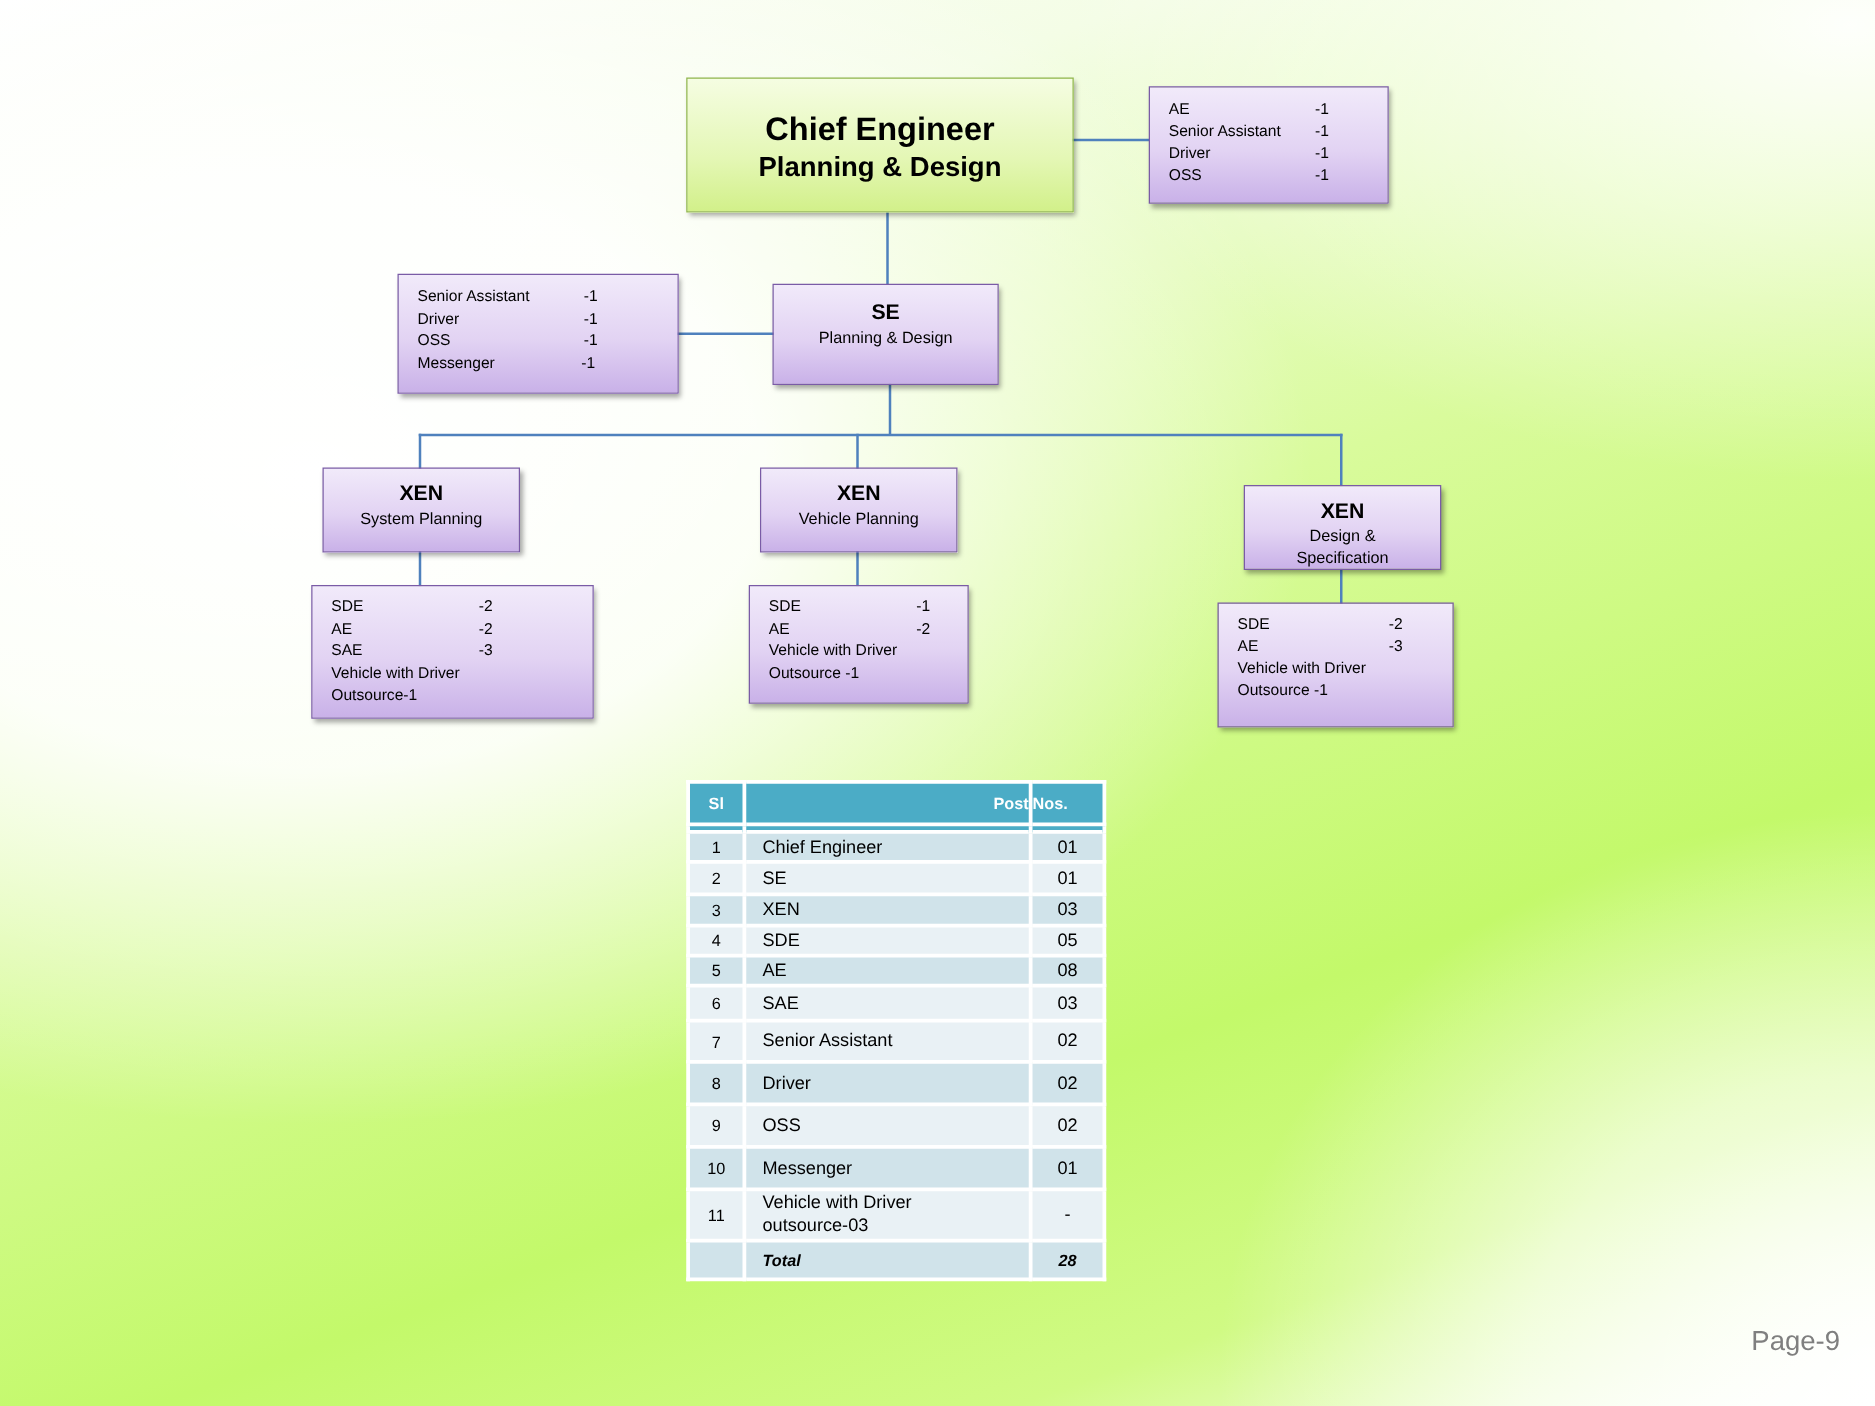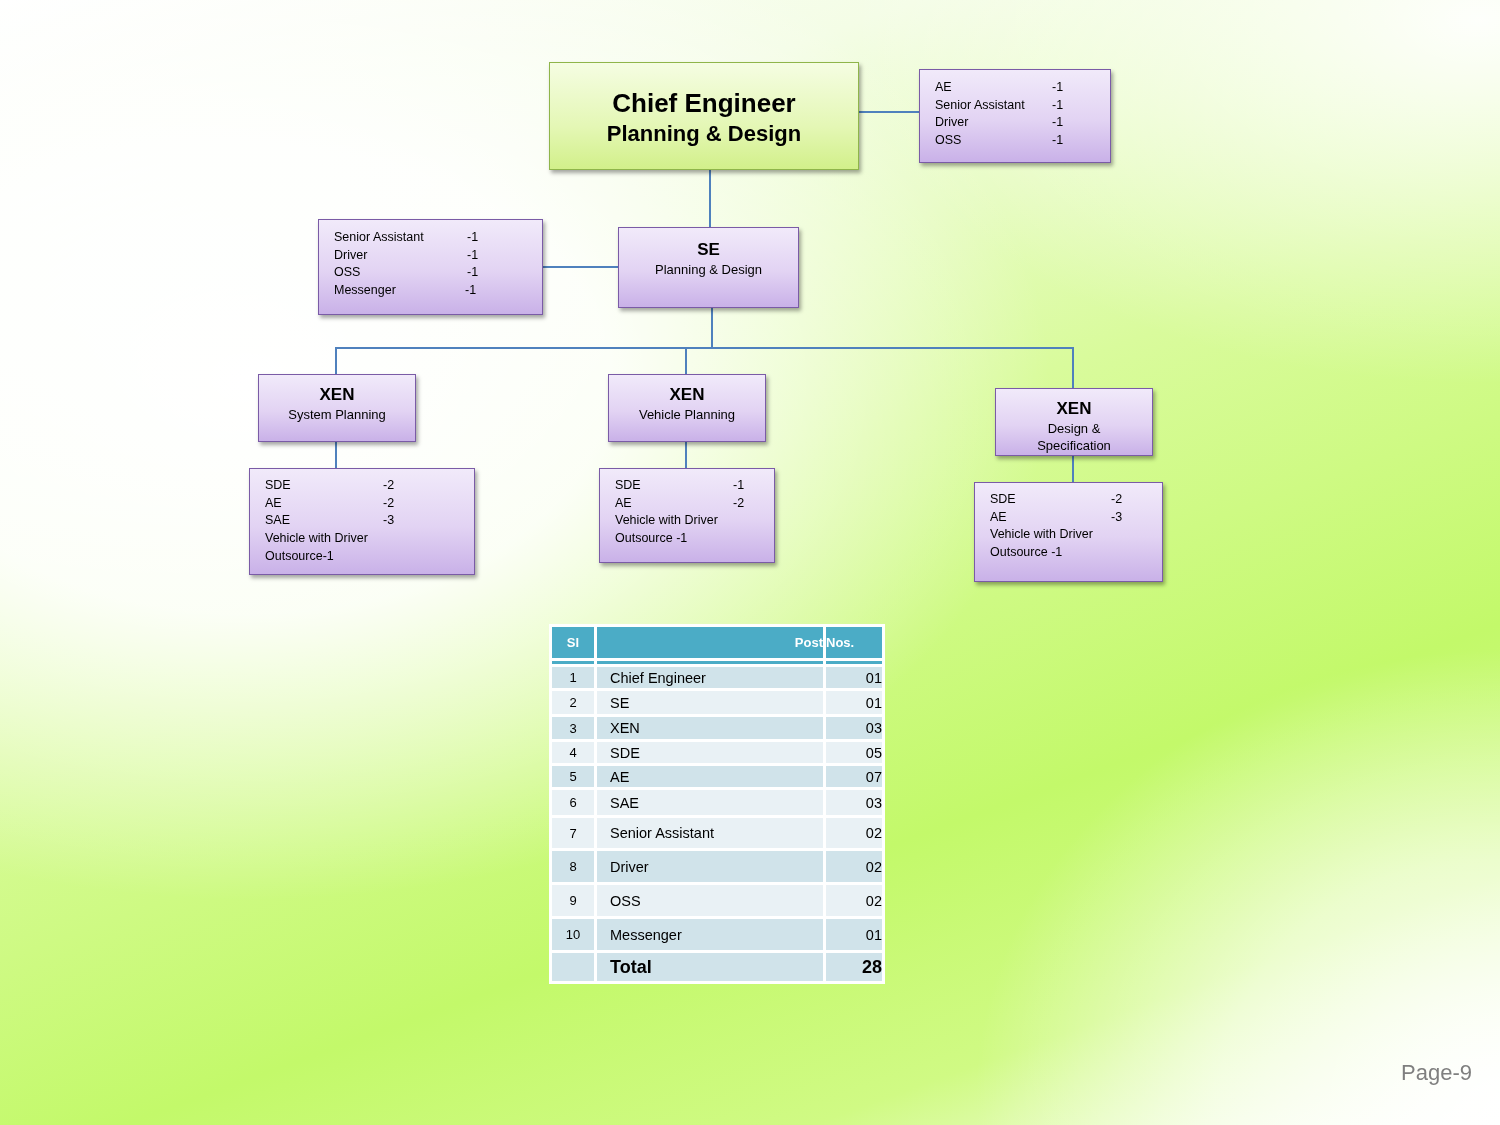--- a/index.html
+++ b/index.html
@@ -36,28 +36,28 @@
   table.summary {
     position:absolute; left:549px; top:624px; width:336px;
     border-collapse:collapse; font-size:14.5px;
   }
   table.summary td, table.summary th { border:3px solid #ffffff; padding:0; }
   table.summary th {
     background:#4bacc6; color:#fff; font-size:13px; font-weight:bold; height:31px; text-align:left;
   }
   table.summary td.sl { width:42px; text-align:center; font-size:13px; }
   table.summary td.post { padding-left:13px; }
-  table.summary td.nos { width:56px; text-align:right; }
+  table.summary td.nos { width:56px; text-align:center; }
   table.summary th.sl-h { text-align:center; width:42px; }
   table.summary th.post-h { padding-left:13px;text-align:right; }
   table.summary th.nos-h { text-align:left; }
   table.summary tr.odd td { background:#d0e3ea; }
   table.summary tr.even td { background:#e9f1f5; }
   table.summary tr.sep td { height:3px; background:#4bacc6; border-top:0; border-bottom:0; }
-  table.summary tr.total td { font-weight:bold; font-size:18px; }
+  table.summary tr.total td { font-weight:bold; font-size:13px;font-style:italic; }
   .page-num {
     position:absolute; right:28px; top:1060px; font-size:22px; color:#7f7f7f;
   }
 </style>
 </head>
 <body>
 
 <div class="diagram">
 
   <div class="line" style="left:858px; top:111px; width:62px; height:2px;"></div>
@@ -162,21 +162,21 @@
         <td class="nos">03</td>
       </tr>
     <tr class="even" style="height:24px">
         <td class="sl">4</td>
         <td class="post">SDE</td>
         <td class="nos">05</td>
       </tr>
     <tr class="odd" style="height:24px">
         <td class="sl">5</td>
         <td class="post">AE</td>
-        <td class="nos">07</td>
+        <td class="nos">08</td>
       </tr>
     <tr class="even" style="height:28px">
         <td class="sl">6</td>
         <td class="post">SAE</td>
         <td class="nos">03</td>
       </tr>
     <tr class="even" style="height:33px">
         <td class="sl">7</td>
         <td class="post">Senior Assistant</td>
         <td class="nos">02</td>
@@ -189,20 +189,28 @@
     <tr class="even" style="height:34px">
         <td class="sl">9</td>
         <td class="post">OSS</td>
         <td class="nos">02</td>
       </tr>
     <tr class="odd" style="height:34px">
         <td class="sl">10</td>
         <td class="post">Messenger</td>
         <td class="nos">01</td>
       </tr>
+    <tr class="even" style="height:41px">
+      <td class="sl">11</td>
+      <td class="post" style="line-height:19px;">
+        <div>Vehicle with Driver</div>
+        <div>outsource-03</div>
+      </td>
+      <td class="nos">-</td>
+    </tr>
     <tr class="odd total" style="height:31px">
         <td class="sl"></td>
         <td class="post">Total</td>
         <td class="nos">28</td>
       </tr>
   </tbody>
 </table>
 
 <div class="page-num">Page-9</div>
 

